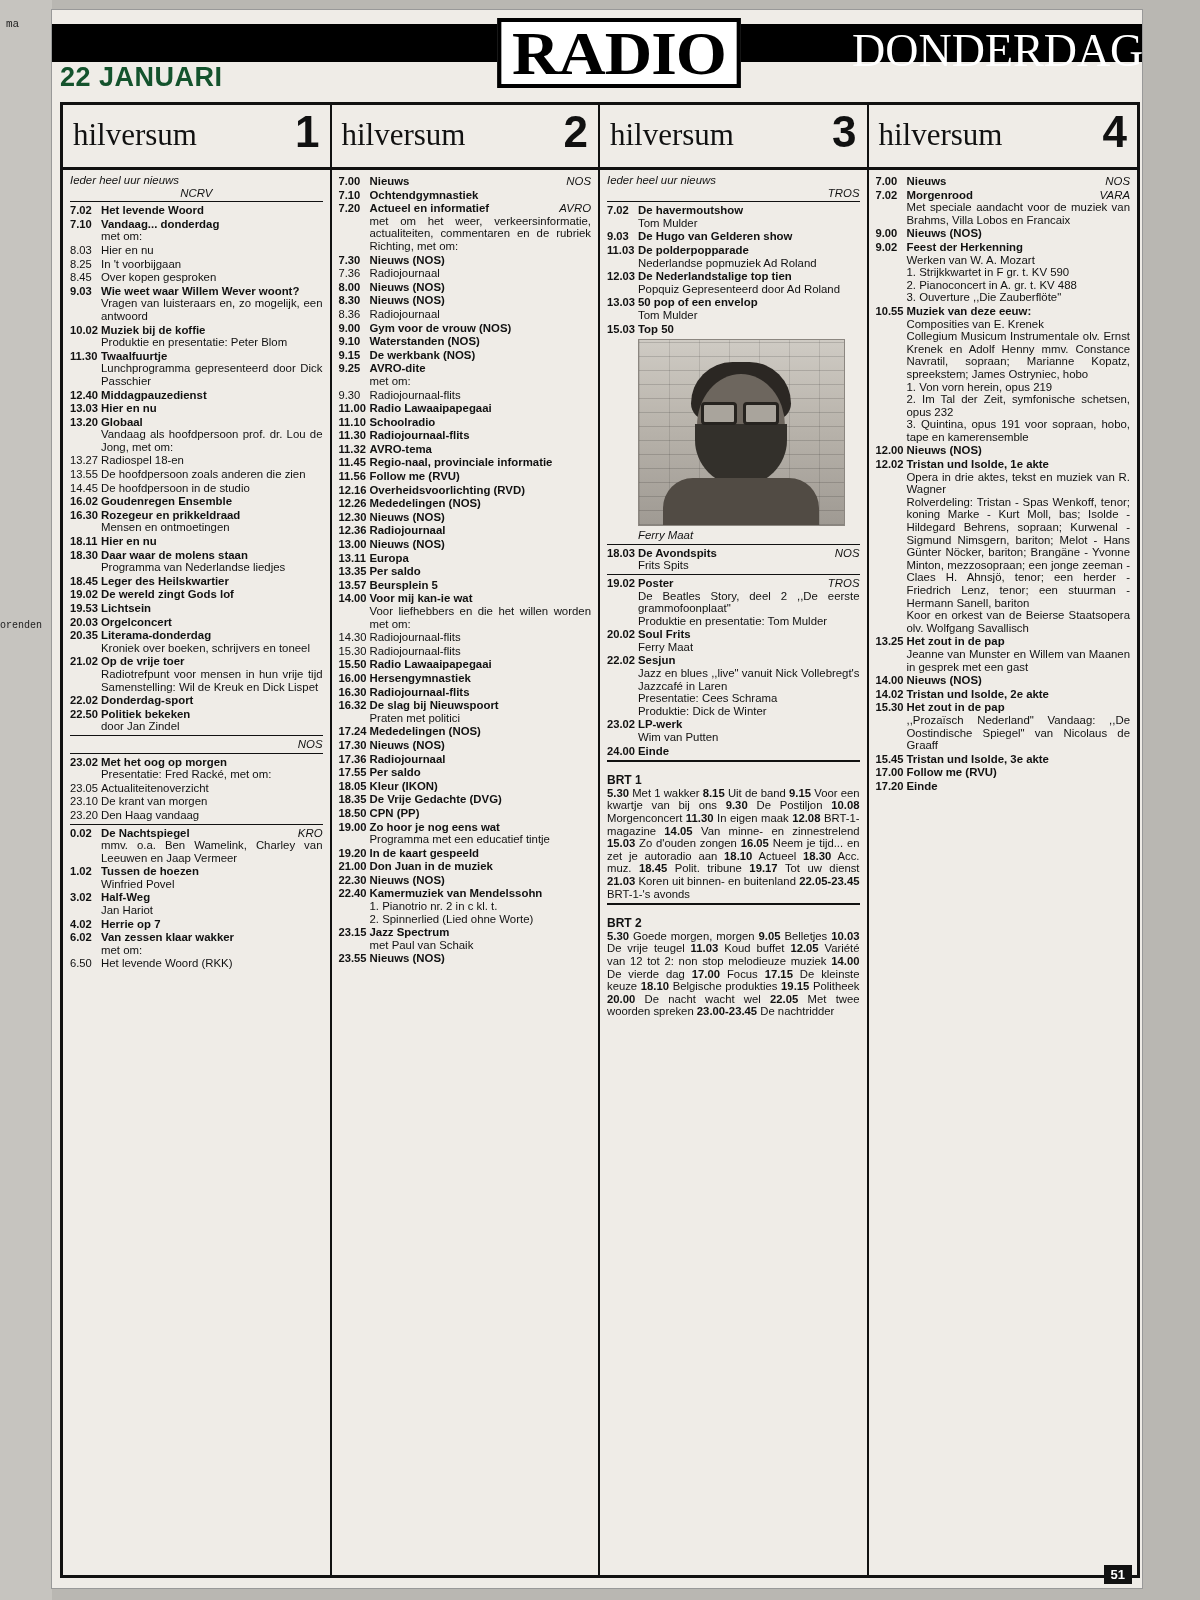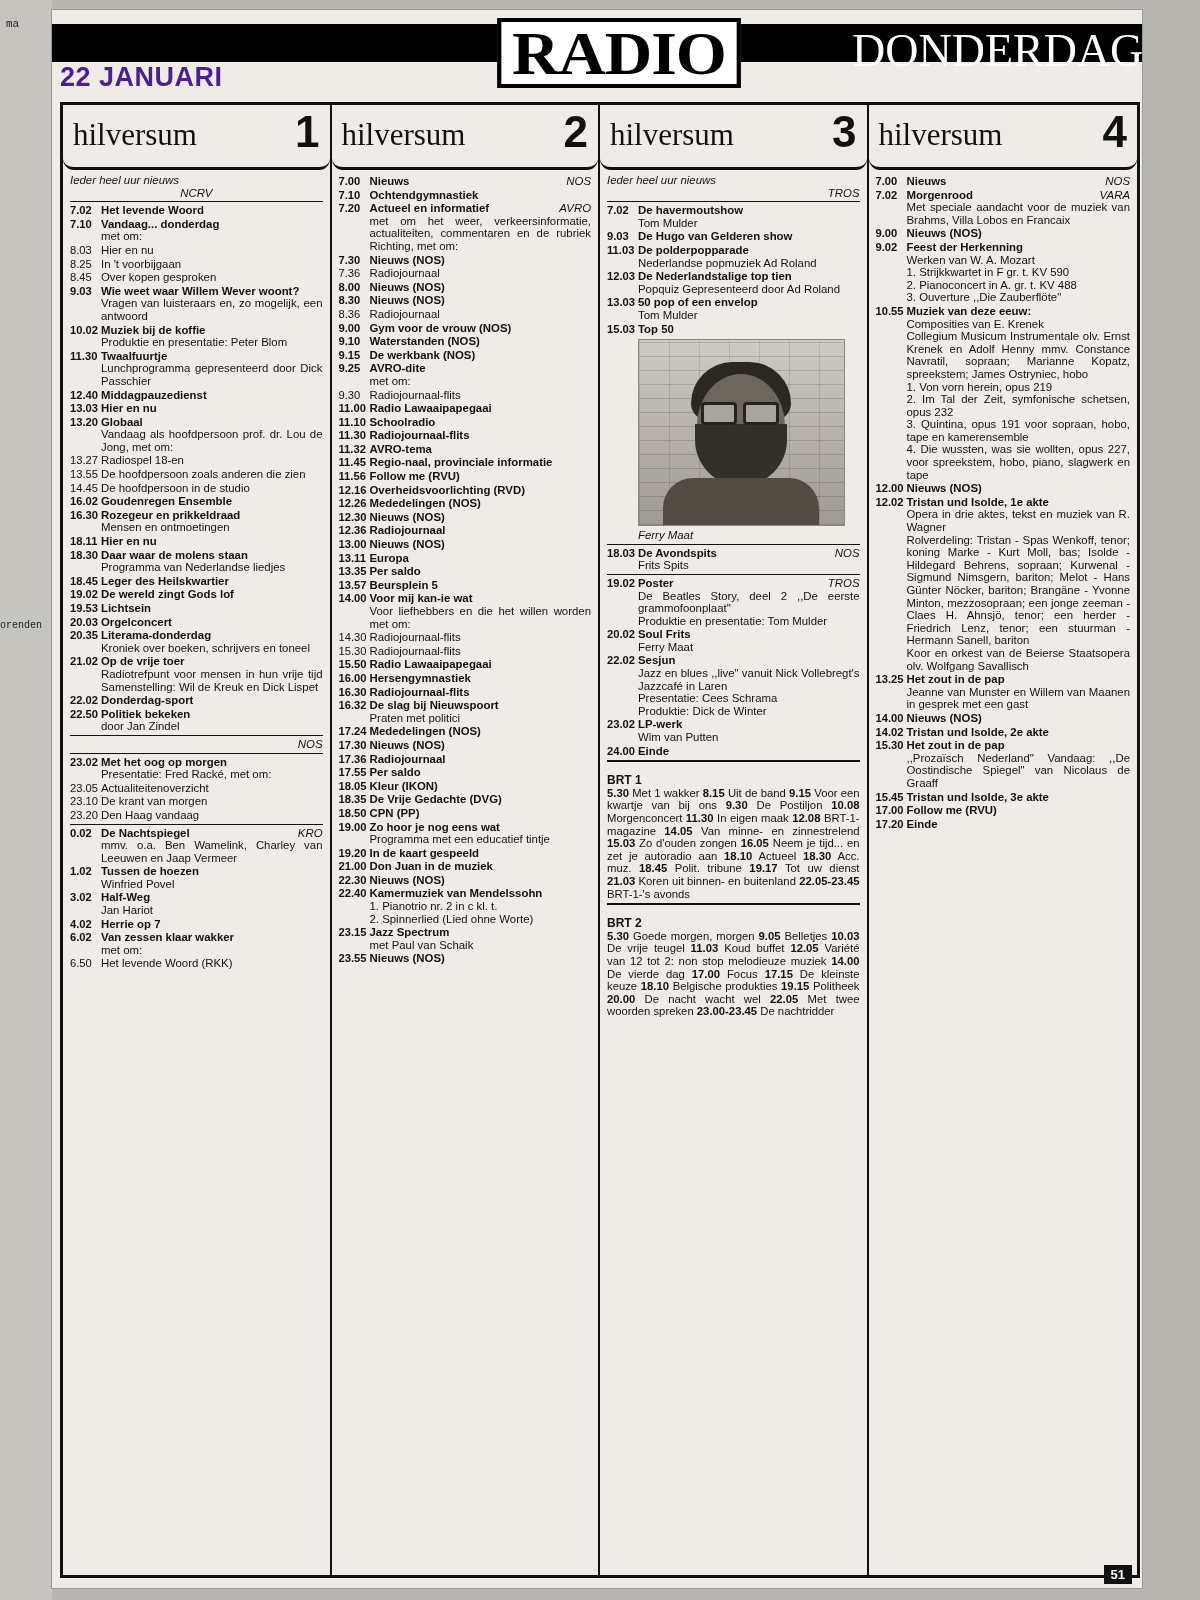--- a/index.html
+++ b/index.html
@@ -22,21 +22,21 @@
   .masthead{
     position:absolute;left:0;top:14px;width:1090px;height:68px;
   }
   .mast-black{
     position:absolute;left:0;top:0;width:1090px;height:52px;background:#000;
   }
   .date-strip{
     position:absolute;left:0;top:38px;width:1090px;height:34px;background:#efece7;
   }
   .date-txt{
-    position:absolute;left:8px;top:38px;font-size:27px;font-weight:bold;letter-spacing:.5px;color:#4c1d95;
+    position:absolute;left:8px;top:38px;font-size:27px;font-weight:bold;letter-spacing:.5px;color:#14532d;
   }
   .radio-word{
     position:absolute;left:452px;top:-6px;
     background:#fff;color:#000;
     font-family:"Liberation Serif", serif;
     font-weight:bold;font-size:62px;letter-spacing:-1px;
     padding:0 10px;line-height:62px;
     border:4px solid #000;
     transform:scaleX(1.06);
   }
@@ -54,21 +54,21 @@
   }
   .col{
     width:25%;
     border-right:2px solid #111;
     padding:0;
     position:relative;
     box-sizing:border-box;
   }
   .col:last-child{border-right:none;}
   .colhead{
-    height:62px;border-bottom:3px solid #111;position:relative;border-radius:11px;
+    height:62px;border-bottom:3px solid #111;position:relative;
   }
   .colhead .name{
     position:absolute;left:10px;top:12px;
     font-family:"Liberation Serif", serif;
     font-size:31px;color:#111;letter-spacing:0px;
   }
   .colhead .num{
     position:absolute;right:10px;top:2px;
     font-family:"Liberation Sans", sans-serif;
     font-weight:bold;font-size:44px;color:#111;
@@ -666,21 +666,20 @@
         <div class="sub">3. Ouverture ,,Die Zauberflöte"</div>
         <div class="entry">
             <div class="time b">10.55</div>
             <div class="txt b">Muziek van deze eeuw:</div>
           </div>
         <div class="sub">Composities van E. Krenek</div>
         <div class="sub">Collegium Musicum Instrumentale olv. Ernst Krenek en Adolf Henny mmv. Constance Navratil, sopraan; Marianne Kopatz, spreekstem; James Ostryniec, hobo</div>
         <div class="sub">1. Von vorn herein, opus 219</div>
         <div class="sub">2. Im Tal der Zeit, symfonische schetsen, opus 232</div>
         <div class="sub">3. Quintina, opus 191 voor sopraan, hobo, tape en kamerensemble</div>
-        <div class="sub">4. Die wussten, was sie wollten, opus 227, voor spreekstem, hobo, piano, slagwerk en tape</div>
         <div class="entry">
             <div class="time b">12.00</div>
             <div class="txt b">Nieuws (NOS)</div>
           </div>
         <div class="entry">
             <div class="time b">12.02</div>
             <div class="txt b">Tristan und Isolde, 1e akte</div>
           </div>
         <div class="sub">Opera in drie aktes, tekst en muziek van R. Wagner</div>
         <div class="sub">Rolverdeling: Tristan - Spas Wenkoff, tenor; koning Marke - Kurt Moll, bas; Isolde - Hildegard Behrens, sopraan; Kurwenal - Sigmund Nimsgern, bariton; Melot - Hans Günter Nöcker, bariton; Brangäne - Yvonne Minton, mezzosopraan; een jonge zeeman - Claes H. Ahnsjö, tenor; een herder - Friedrich Lenz, tenor; een stuurman - Hermann Sanell, bariton</div>

